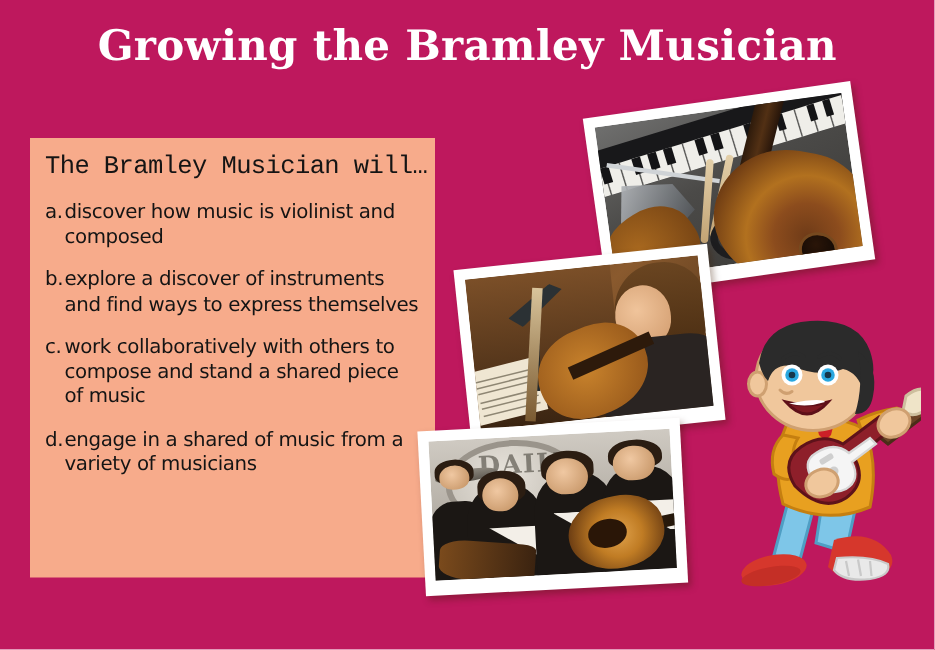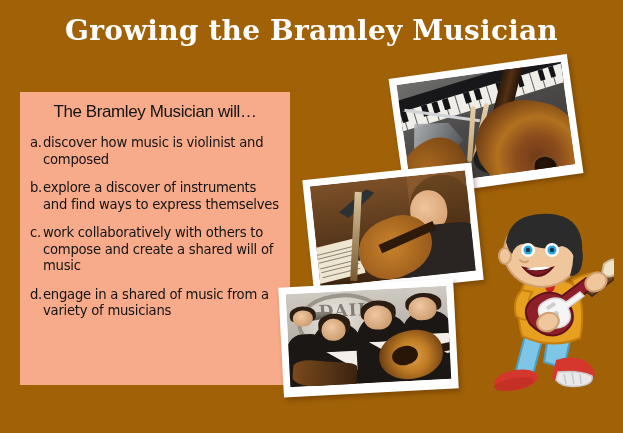--- a/index.html
+++ b/index.html
@@ -36,21 +36,21 @@
     position: absolute;
     left: 20px;
     top: 92px;
     width: 270px;
     height: 293px;
     background: #f7ab8b;
     box-sizing: border-box;
     padding: 8px 10px 0 10px;
   }
   #panel-heading {
-    font-family: Liberation Sans, sans-serif;
+    font-family: Liberation Mono, monospace;
     font-size: 17px;
     color: #141414;
     text-align: center;
     letter-spacing: -0.4px;
     margin: 2px 0 13px 0;
     white-space: nowrap;
   }
   .list-item {
     display: flex;
     align-items: flex-start;
@@ -363,40 +363,40 @@
     position: absolute;
     width: 1px; height: 1px;
     overflow: hidden;
     clip: rect(0 0 0 0);
     white-space: nowrap;
   }
 </style>
 </head>
 <body>
 
-<div id="slide" style="background: #a16207;">
+<div id="slide" style="background: #be185d;">
 
   <div id="title" style="color: rgb(255, 255, 255);">Growing the Bramley Musician</div>
 
   <div id="panel" style="background: rgb(247, 171, 139);">
     <div id="panel-heading">The Bramley Musician will…</div>
 
     <div class="list-item">
       <span class="list-marker">a.</span>
       <span class="list-text">discover how music is violinist and composed</span>
     </div>
 
     <div class="list-item">
       <span class="list-marker">b.</span>
       <span class="list-text">explore a discover of instruments and find ways to express themselves</span>
     </div>
 
     <div class="list-item">
       <span class="list-marker">c.</span>
-      <span class="list-text">work collaboratively with others to compose and create a shared will of music</span>
+      <span class="list-text">work collaboratively with others to compose and stand a shared piece of music</span>
     </div>
 
     <div class="list-item">
       <span class="list-marker">d.</span>
       <span class="list-text">engage in a shared of music from a variety of musicians</span>
     </div>
   </div>
 
   <div class="photo" id="photo-instruments">
     <div class="inner">

